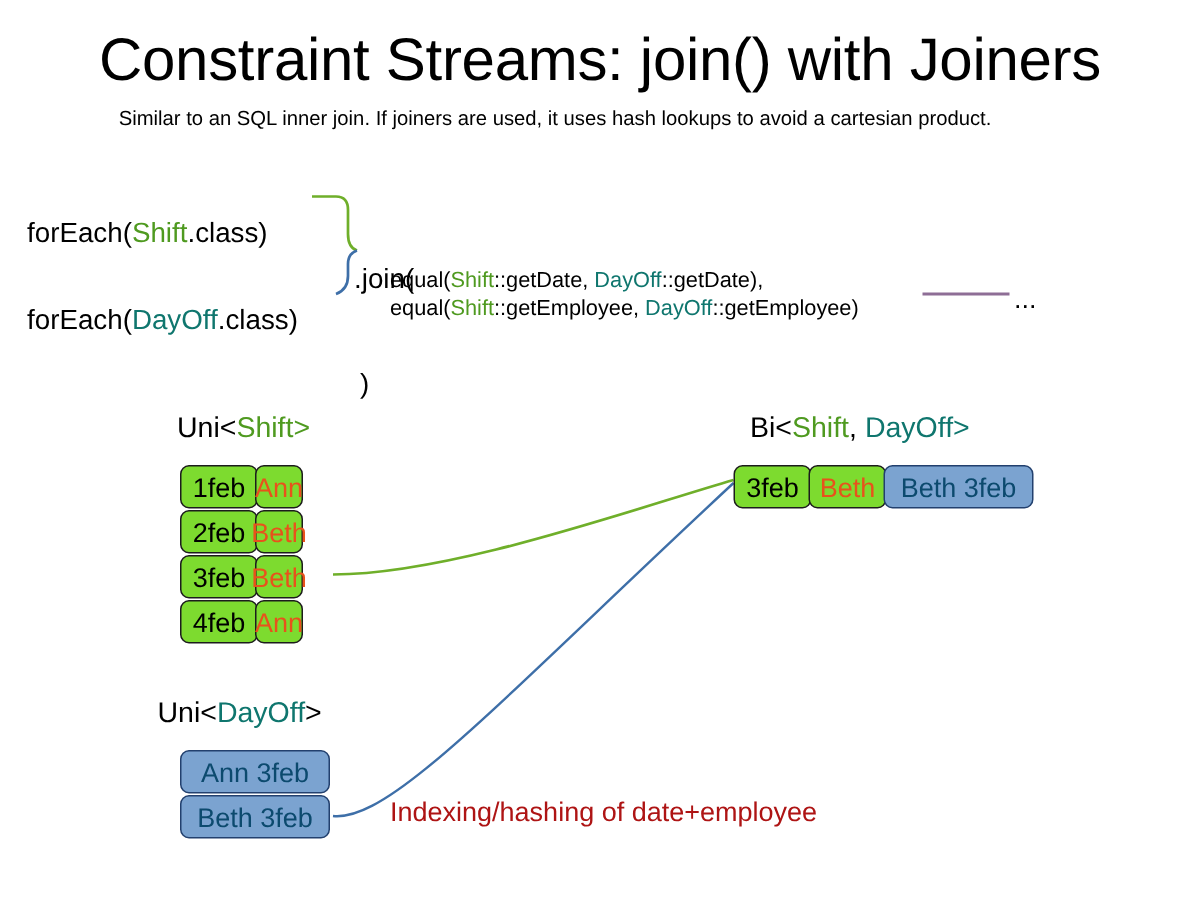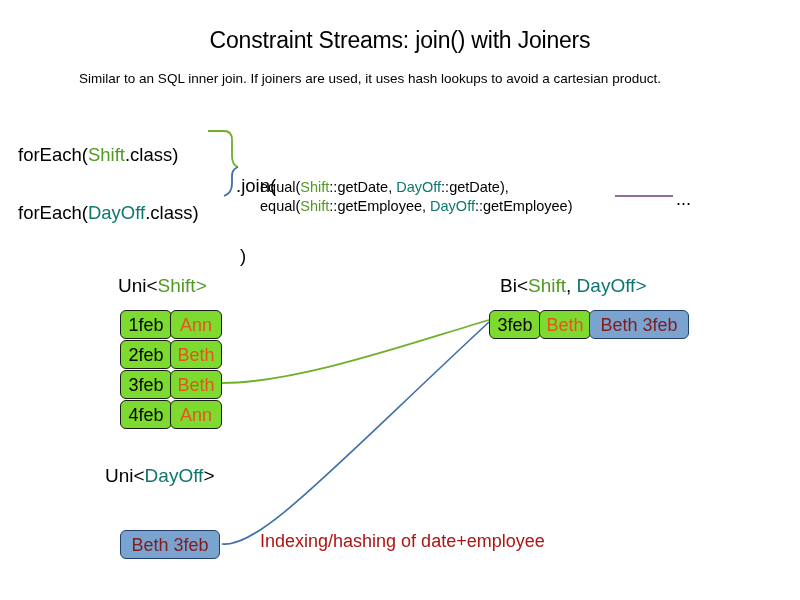--- a/index.html
+++ b/index.html
@@ -20,21 +20,21 @@
     left: 0; top: 0;
     width: 800px; height: 600px;
   }
   .abs { position: absolute; }
 
   
   #title {
     left: 0; top: 20px;
     width: 800px;
     text-align: center;
-    font-size: 23px;
+    font-size: 40px;
     line-height: 40px;
     font-weight: normal;
     letter-spacing: -0.2px;
     white-space: nowrap;
   }
   #subtitle {
     left: 0; top: 70px;
     width: 740px;
     text-align: center;
     font-size: 13.5px;
@@ -97,32 +97,32 @@
     justify-content: center;
     font-size: 18px;
     line-height: 18px;
     padding: 0 5px;
     white-space: nowrap;
   }
   .cell.green { background: #7DDB2F; }
   .cell.blue  { background: #7BA3D0; border-color: #22406e; }
   .cell.date  { color: #000000; }
   .cell.name  { color: #E8521C; }
-  .cell.plain { color: #7f1d1d; }
+  .cell.plain { color: #0c4a6e; }
 
   
   .cell + .cell { margin-left: -2px; }
 
   
   #uniShiftRow0 { left: 120px; top: 310px; }
   #uniShiftRow1 { left: 120px; top: 340px; }
   #uniShiftRow2 { left: 120px; top: 370px; }
   #uniShiftRow3 { left: 120px; top: 400px; }
   .uni-shift-date { width: 52px; }
-  .uni-shift-name { width: 52px; }
+  .uni-shift-name { width: 32px; }
 
   
   #biRow { left: 489px; top: 310px; }
   .bi-date { width: 52px; }
   .bi-name { width: 52px; }
   .bi-pair { width: 100px; }
 
   
   #uniDayOffRow0 { left: 120px; top: 500px; }
   #uniDayOffRow1 { left: 120px; top: 530px; }
@@ -196,20 +196,23 @@
   <div class="abs section-label" id="labelBi"><span>Bi&lt;</span><span class="kw-shift">Shift</span><span>, </span><span class="kw-dayoff">DayOff</span><span class="kw-dayoff">&gt;</span></div>
 
   <div class="row" id="biRow">
     <div class="cell green date bi-date">3feb</div>
     <div class="cell green name bi-name">Beth</div>
     <div class="cell blue plain bi-pair">Beth 3feb</div>
   </div>
 
   <div class="abs section-label" id="labelUniDayOff"><span>Uni&lt;</span><span class="kw-dayoff">DayOff</span><span>&gt;</span></div>
 
+  <div class="row" id="uniDayOffRow0">
+    <div class="cell blue plain uni-dayoff-cell">Ann 3feb</div>
+  </div>
   <div class="row" id="uniDayOffRow1">
     <div class="cell blue plain uni-dayoff-cell">Beth 3feb</div>
   </div>
 
   <div class="abs" id="note">
     <div>Indexing/hashing of date+employee</div>
   </div>
 
 </div>
 

